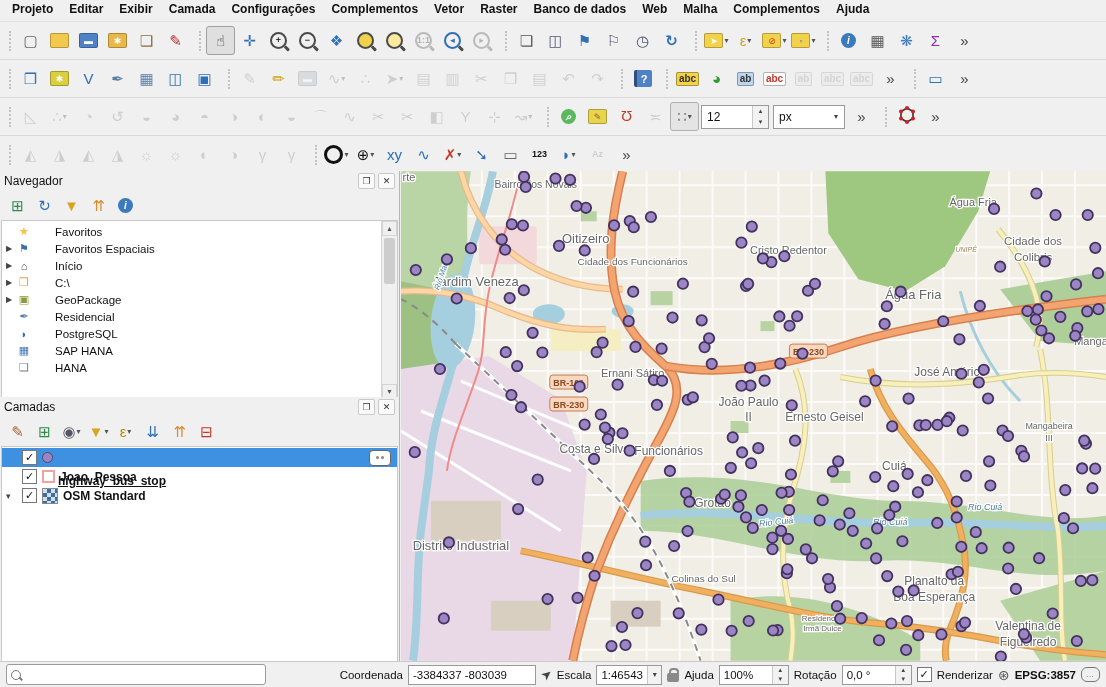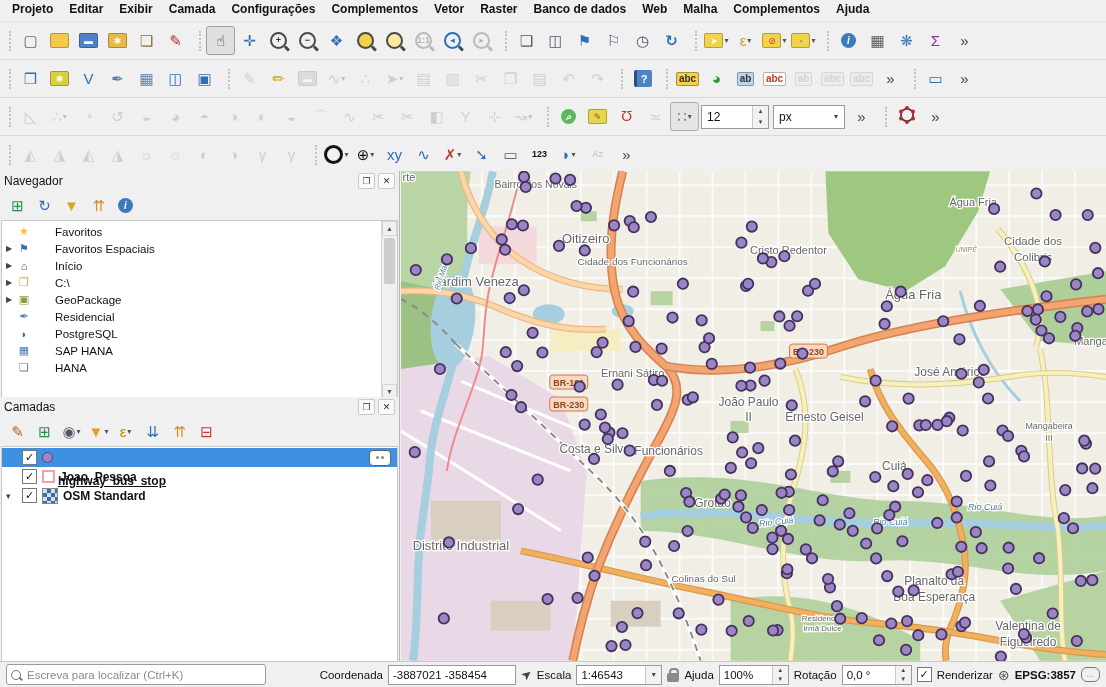--- a/index.html
+++ b/index.html
@@ -1044,30 +1044,29 @@
         <circle cx="587.9" cy="227.5" r="5.2" fill="#9b85c4" stroke="#43315e" stroke-width="1.8"></circle>
         <circle cx="104.9" cy="181.1" r="5.2" fill="#9b85c4" stroke="#43315e" stroke-width="1.8"></circle>
         <circle cx="556.5" cy="330.6" r="5.2" fill="#9b85c4" stroke="#43315e" stroke-width="1.8"></circle>
       </g>
 </svg>
 </div>
 
 <div class="statusbar">
   <div class="search">
     <span class="minimag"></span>
-    <input type="text" placeholder="Escreva para localizar (Ctrl+K)" style="">
   </div>
   <span style="flex:1"></span>
   <span class="slabel">Coordenada</span>
   <div class="sfield" style="width:128px;">
-    <span>-3887021 -358454</span>
+    <span>-3384337 -803039</span>
   </div>
   <span style="font-size:13px;color:#444;transform:rotate(-40deg);display:inline-block;">➤</span>
   <span class="slabel">Escala</span>
-  <div class="sspin" style="width:86px;">
+  <div class="sspin" style="width:66px;">
     <span class="val" style="flex:1">1:46543</span>
     <span class="spinarr">
         <span style="flex:1;font-size:8px;display:flex;align-items:center;justify-content:center;">▾</span>
       </span>
   </div>
   <span class="lock"></span>
   <span class="slabel">Ajuda</span>
   <div class="sspin" style="width:70px;">
     <span class="val" style="flex:1">100%</span>
     <span class="spinarr">

